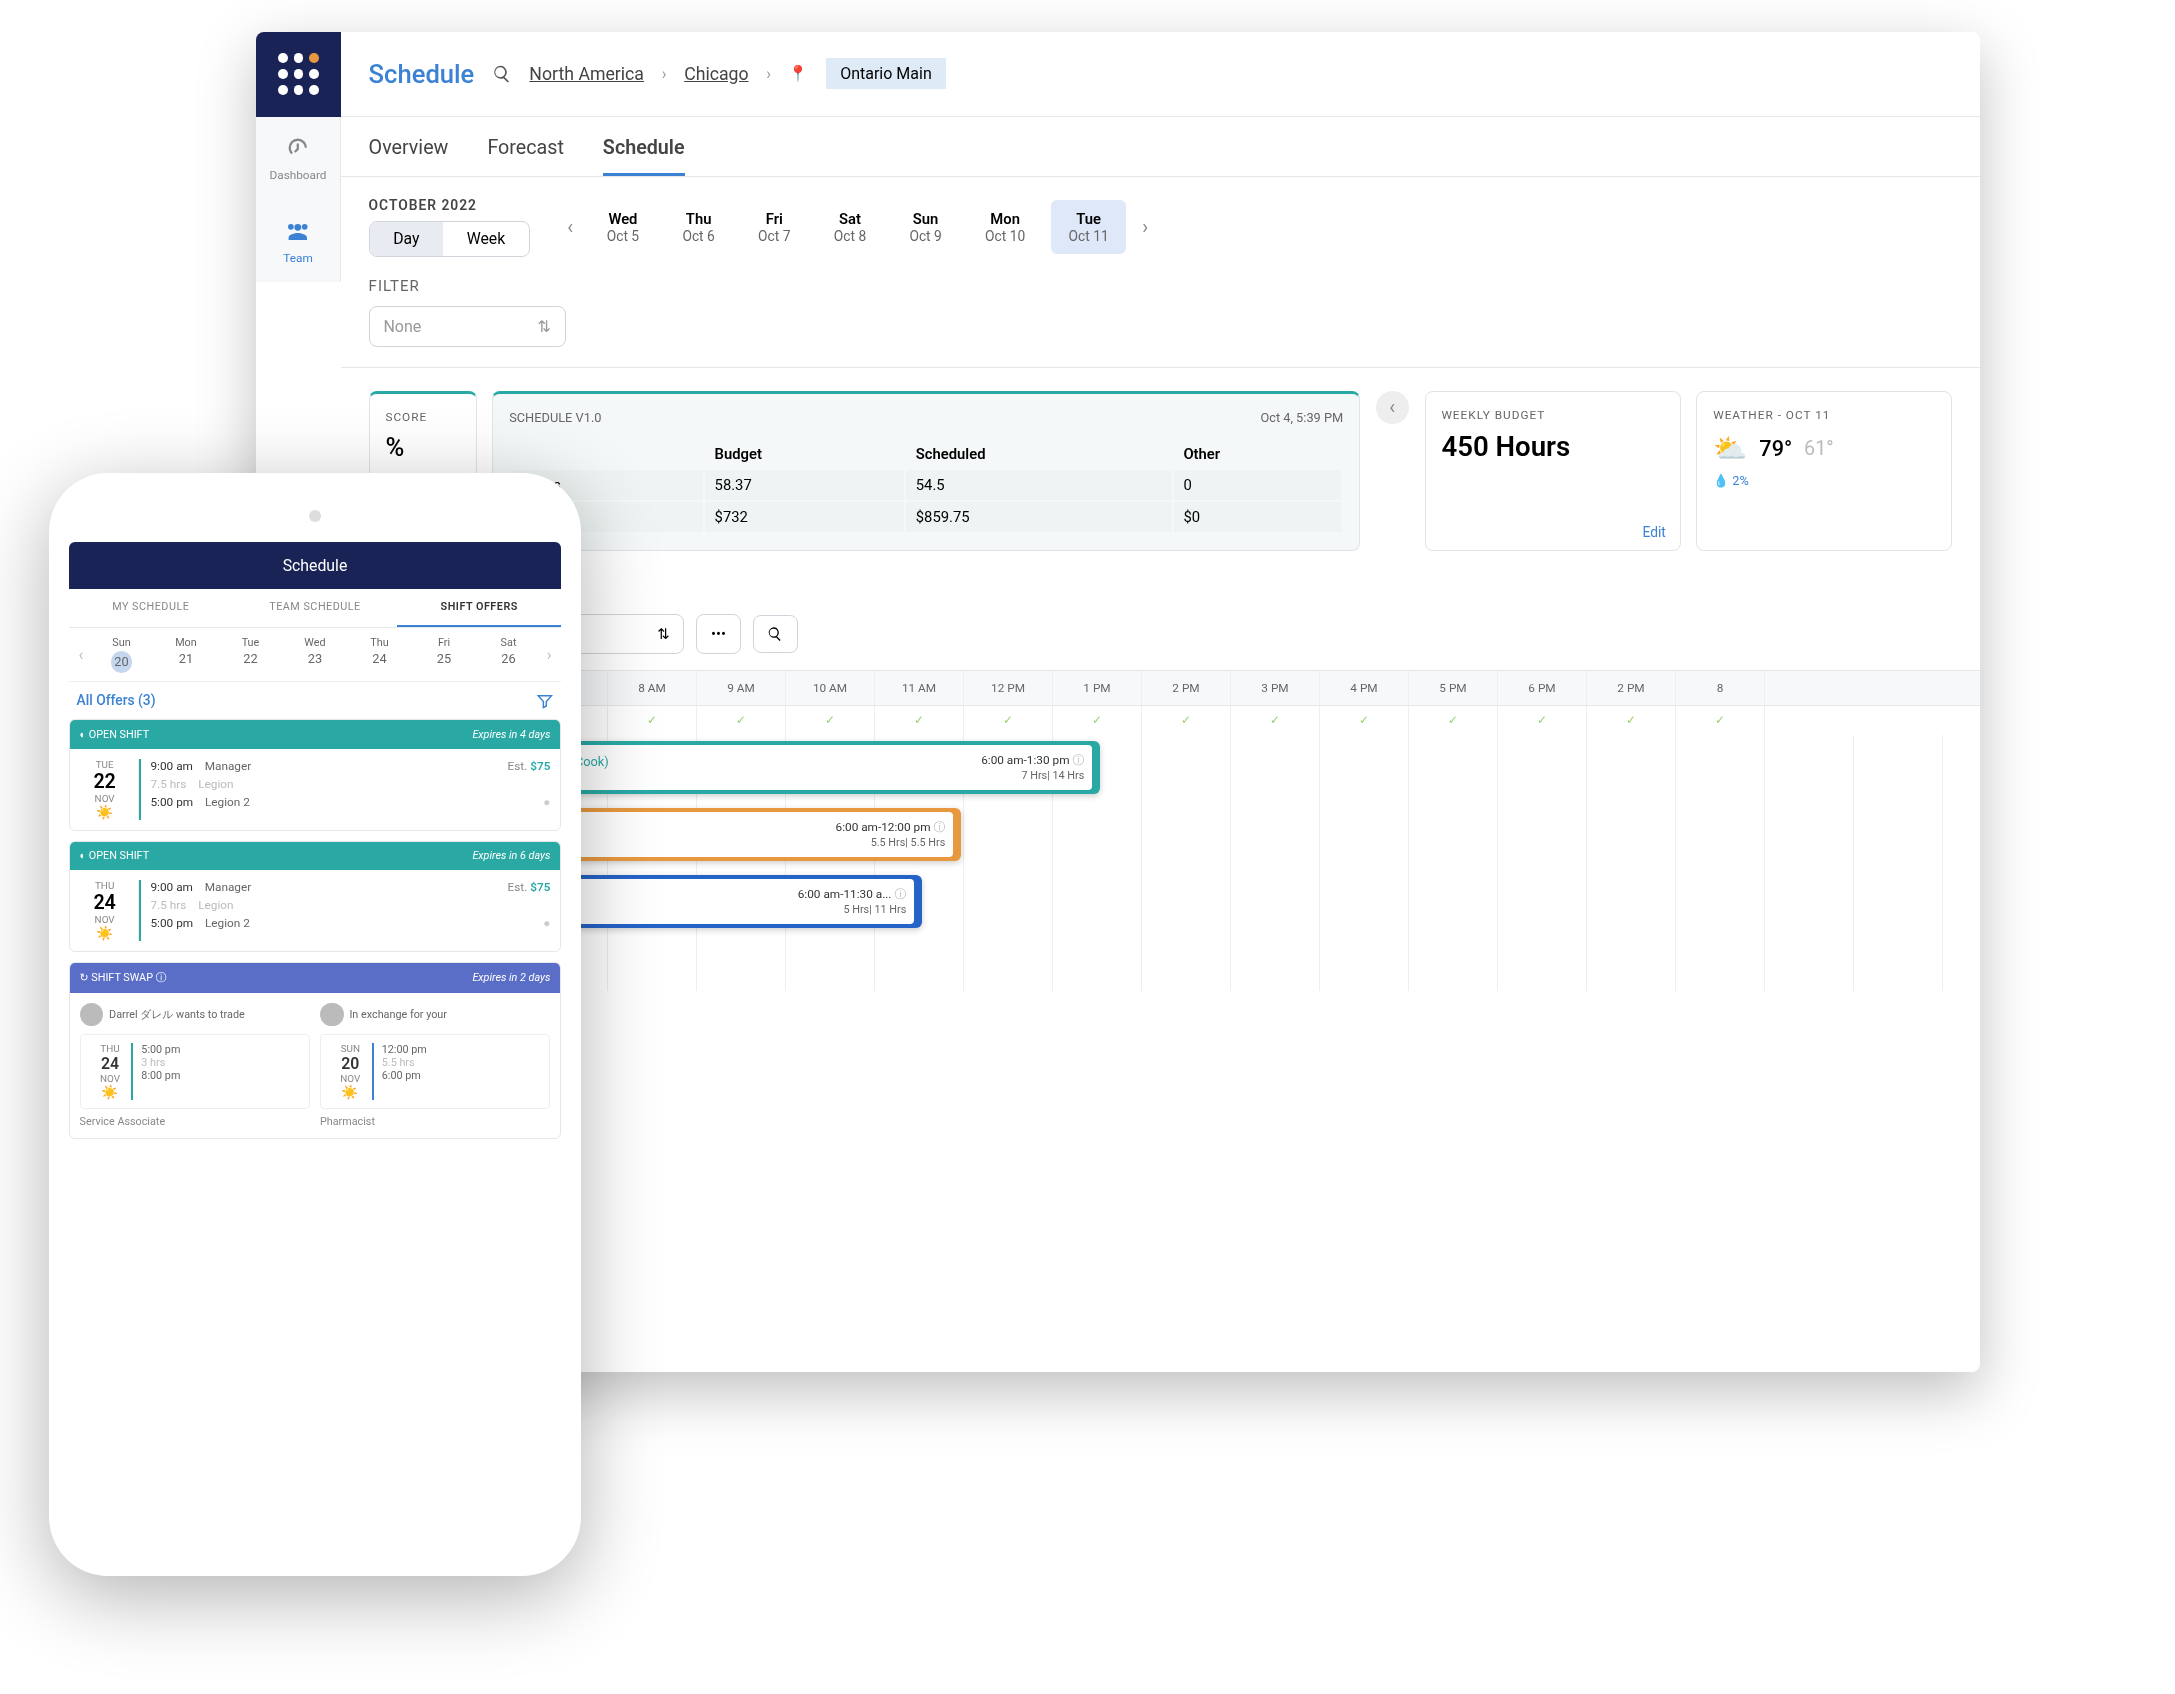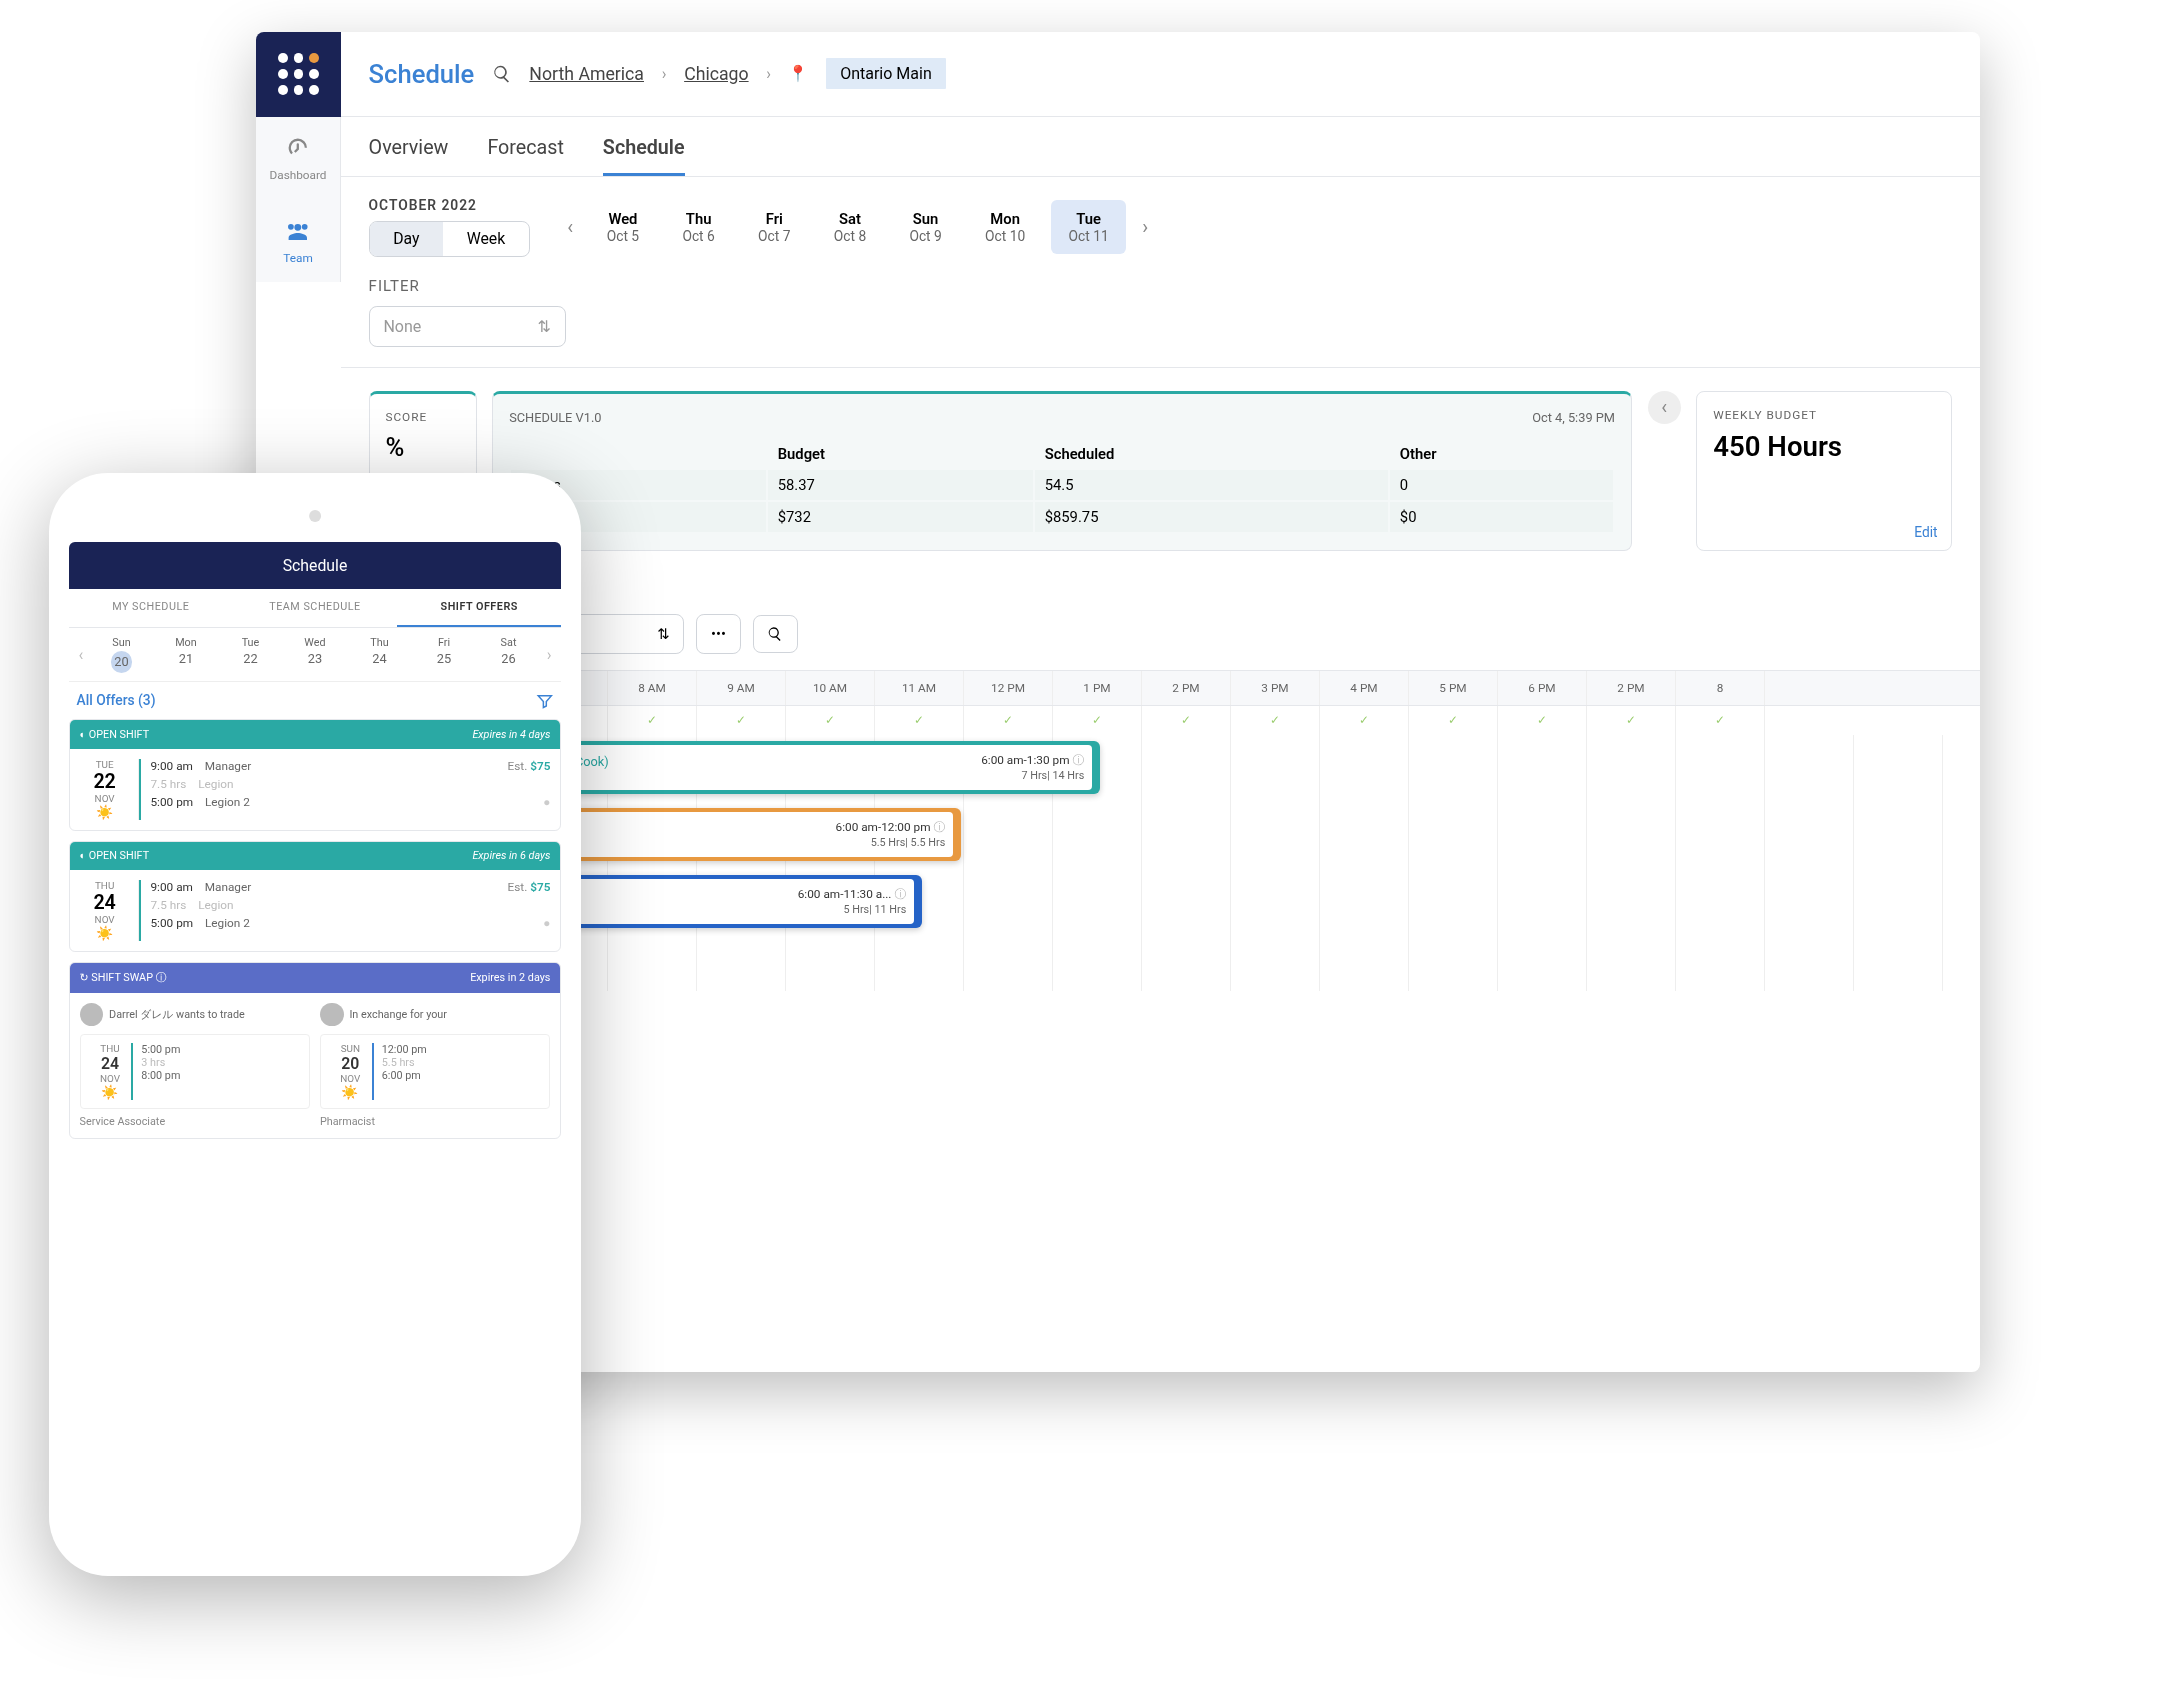--- a/index.html
+++ b/index.html
@@ -251,20 +251,29 @@
               </tr>
         </tbody>
           </table>
       </div>
       <span class="nav-ar" style="background:#eee;border-radius:50%;width:33px;height:33px;display:flex;align-items:center;justify-content:center">‹</span>
       <div class="card budget-card">
         <div class="score-lbl">WEEKLY BUDGET</div>
         <div class="budget-val">450 Hours</div>
         <span class="edit-link">Edit</span>
       </div>
+      <div class="card weather-card">
+        <div class="score-lbl">WEATHER - OCT 11</div>
+        <div class="weather-body">
+          <span style="font-size:27.6px">⛅</span>
+          <span class="temp-hi">79°</span>
+          <span class="temp-lo">61°</span>
+        </div>
+        <div class="precip"><span>💧</span> <span>2%</span></div>
+      </div>
     </div>
 
     <div class="sched-header">Tuesday, October 11</div>
 
     <div class="toolbar">
       <div class="tb-btn">
           <span>👍</span>
         </div>
       <div class="tb-btn group-sel">
         <span>Group by All</span>
@@ -468,21 +477,21 @@
               <span style="margin-left:auto;color:#ccc">●</span>
             </div>
       </div>
     </div>
       </div>
     </div>
 
   <div class="offer-card">
     <div class="offer-head swap">
       <span><span>↻</span> <span>SHIFT SWAP</span> <span>ⓘ</span></span>
-      <span style="">Expires in 2 days</span>
+      <span style="font-style:italic">Expires in 2 days</span>
     </div>
     <div class="swap-body">
       <div class="swap-users">
         <div class="swap-user">
             <div class="av"></div>
             <span>Darrel ダレル wants to trade</span>
           </div>
         <div class="swap-user">
             <div class="av"></div>
             <span>In exchange for your</span>

